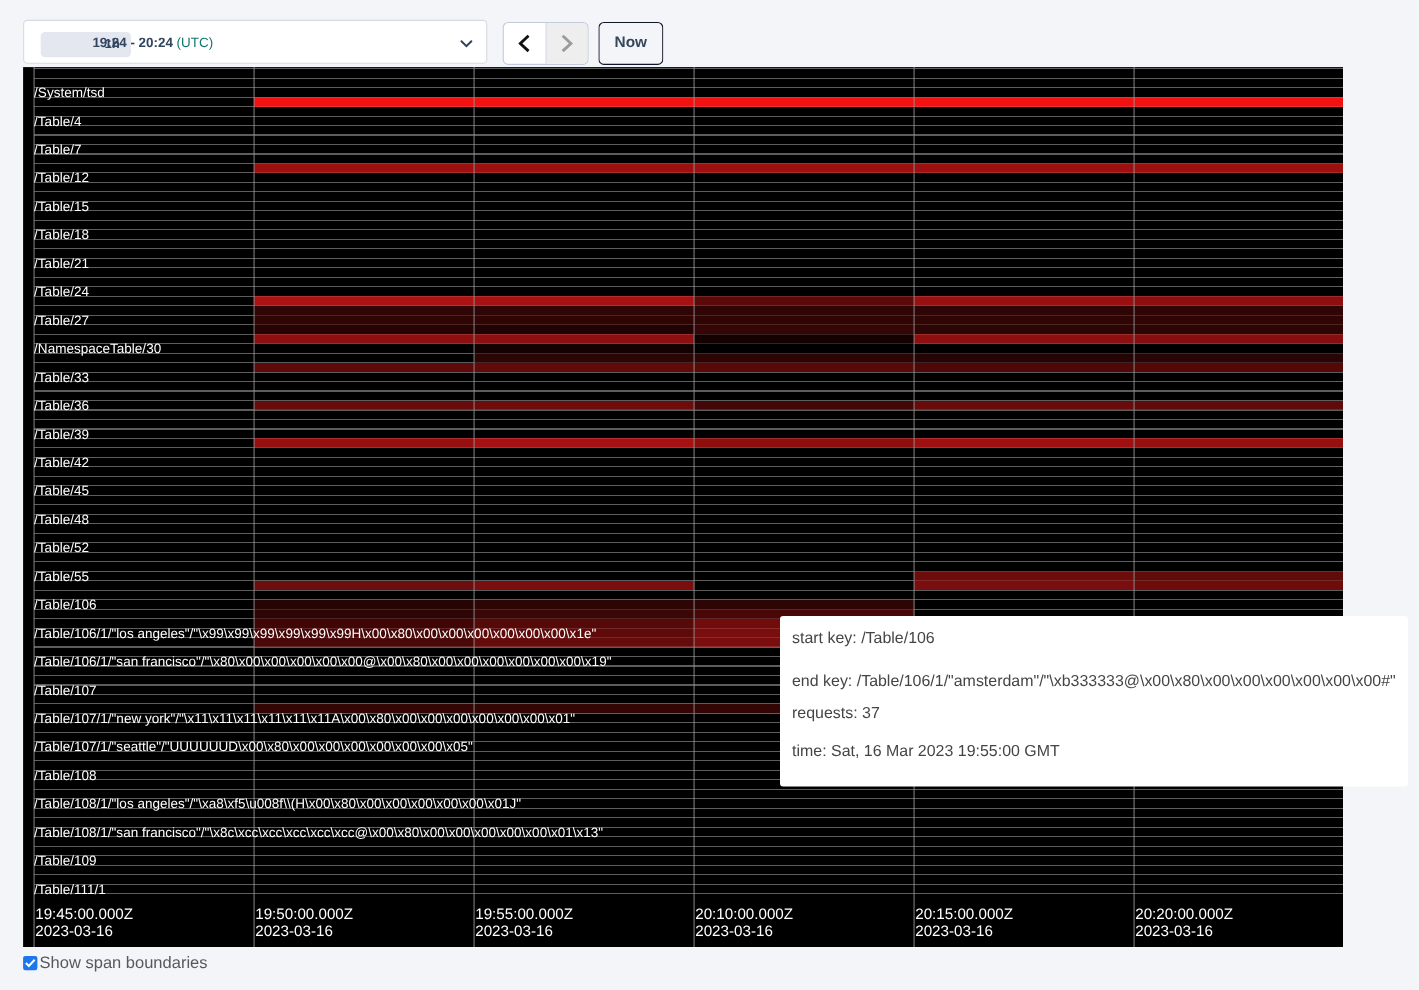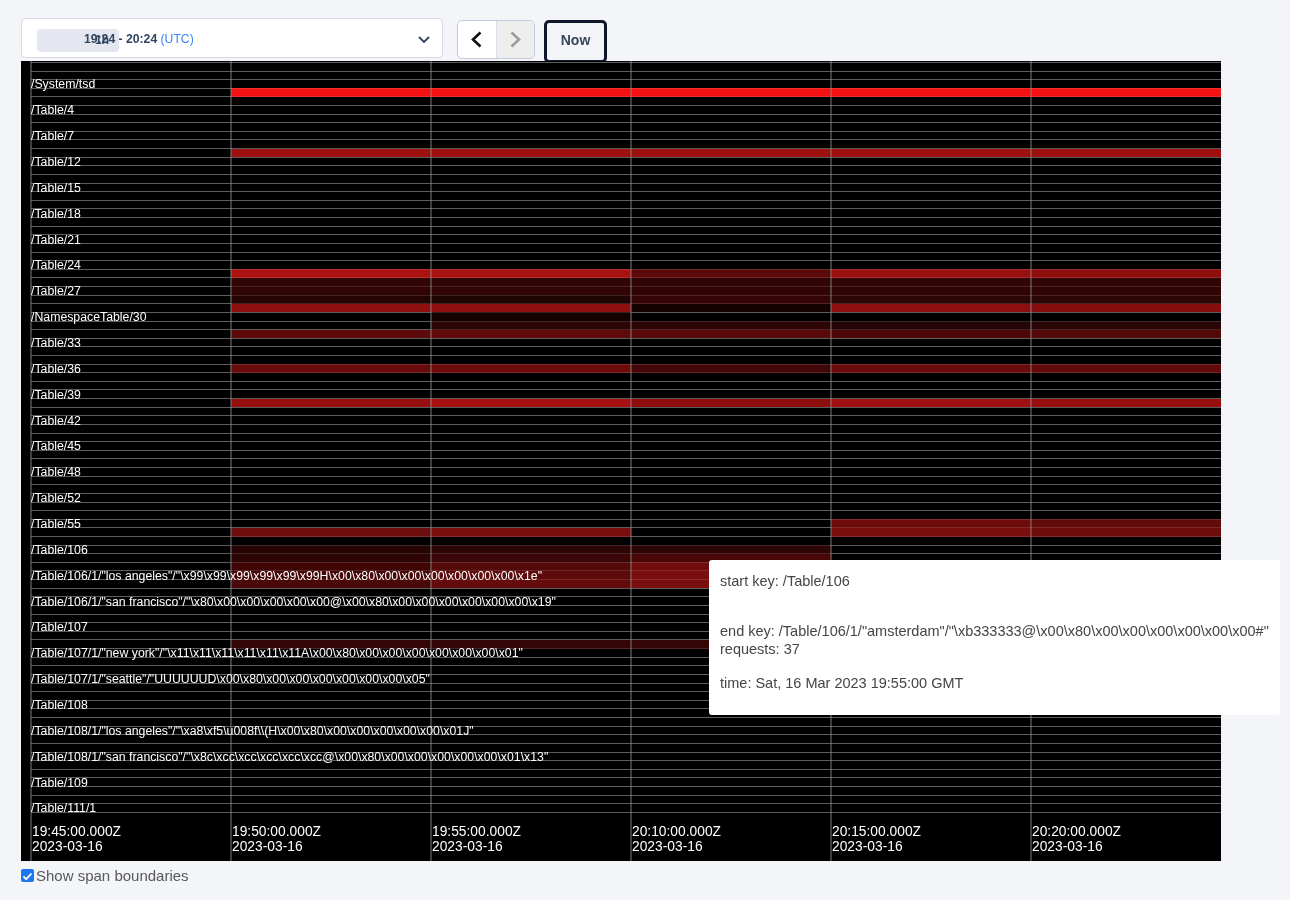--- a/index.html
+++ b/index.html
@@ -1,25 +1,25 @@
 <!DOCTYPE html>
 <html><head>
 <meta charset="utf-8">
 <style>
 html,body{margin:0;padding:0;}
 body{width:1290px;height:900px;background:#f4f5f9;font-family:"Liberation Sans",sans-serif;position:relative;overflow:hidden;}
 .dropdown{position:absolute;left:21px;top:18px;width:420px;height:38.3px;background:#fff;border:1px solid #d7dae2;border-radius:4px;}
 .badge{position:absolute;left:15px;top:9.7px;width:33.6px;height:23px;background:#e4e7ef;border-radius:4px;color:#30455f;font-size:12px;font-weight:bold;text-align:center;line-height:23.5px;padding-left:48px;}
 .trange{position:absolute;will-change:transform;left:62px;top:0;height:38.3px;line-height:40px;font-size:12.2px;color:#30455f;font-weight:bold;}
-.trange .utc{font-weight:normal;color:#3b82f6;}
+.trange .utc{font-weight:normal;color:#0f766e;}
 .chev{position:absolute;right:12px;top:16.5px;}
 .btngroup{position:absolute;left:456.7px;top:20.4px;width:76px;height:36.5px;border:1px solid #c3cadb;border-radius:5px;background:#fff;overflow:hidden;}
 .btnR{position:absolute;left:38.5px;top:0;width:38px;height:37px;background:#eeeeee;border-left:1px solid #d9dde8;}
 .arrow{position:absolute;top:10px;}
-.nowbtn{position:absolute;will-change:transform;left:543.5px;top:20.4px;width:57px;height:36.5px;border:3px solid #0f172a;border-radius:5px;color:#36465c;font-size:14px;font-weight:bold;text-align:center;line-height:35.5px;}
+.nowbtn{position:absolute;will-change:transform;left:543.5px;top:20.4px;width:57px;height:36.5px;border:1px solid #0f172a;border-radius:5px;color:#36465c;font-size:14px;font-weight:bold;text-align:center;line-height:35.5px;}
 .tooltip{position:absolute;left:709px;top:539.5px;width:570.5px;height:155.5px;background:#fff;border-radius:3px;color:#454545;font-size:14.5px;margin-top:20px;}
 .tooltip div{position:absolute;will-change:transform;left:11px;white-space:nowrap;}
 .cbrow{position:absolute;left:21px;top:868px;height:14px;}
 .cbox{position:absolute;left:0;top:0.5px;width:13px;height:13px;background:#1b76f0;border-radius:2px;}
 .cblabel{position:absolute;will-change:transform;left:15px;top:-1px;font-size:15px;color:#57585a;white-space:nowrap;}
 </style>
 </head>
 <body>
 <div class="dropdown">
   <div class="badge"><span style="will-change:transform;display:inline-block;">1h</span></div>
@@ -147,21 +147,21 @@
 <text x="632" y="835.8">20:10:00.000Z</text>
 <text x="632" y="850.8">2023-03-16</text>
 <text x="832" y="835.8">20:15:00.000Z</text>
 <text x="832" y="850.8">2023-03-16</text>
 <text x="1032" y="835.8">20:20:00.000Z</text>
 <text x="1032" y="850.8">2023-03-16</text>
 </g>
 </svg>
 <div class="tooltip">
   <div style="top:13px">start key: /Table/106</div>
-  <div style="top:63px">end key: /Table/106/1/"amsterdam"/"\xb333333@\x00\x80\x00\x00\x00\x00\x00\x00#"</div>
+  <div style="top:52px">end key: /Table/106/1/"amsterdam"/"\xb333333@\x00\x80\x00\x00\x00\x00\x00\x00#"</div>
   <div style="top:81px">requests: 37</div>
   <div style="top:115px">time: Sat, 16 Mar 2023 19:55:00 GMT</div>
 </div>
 <div class="cbrow">
   <div class="cbox"><svg width="13" height="13" viewBox="0 0 13 13">
         <path d="M2.5 6.5L5.2 9.2L10.5 3.5" stroke="#fff" stroke-width="1.8" fill="none"></path>
       </svg></div>
   <div class="cblabel">Show span boundaries</div>
 </div>
 

